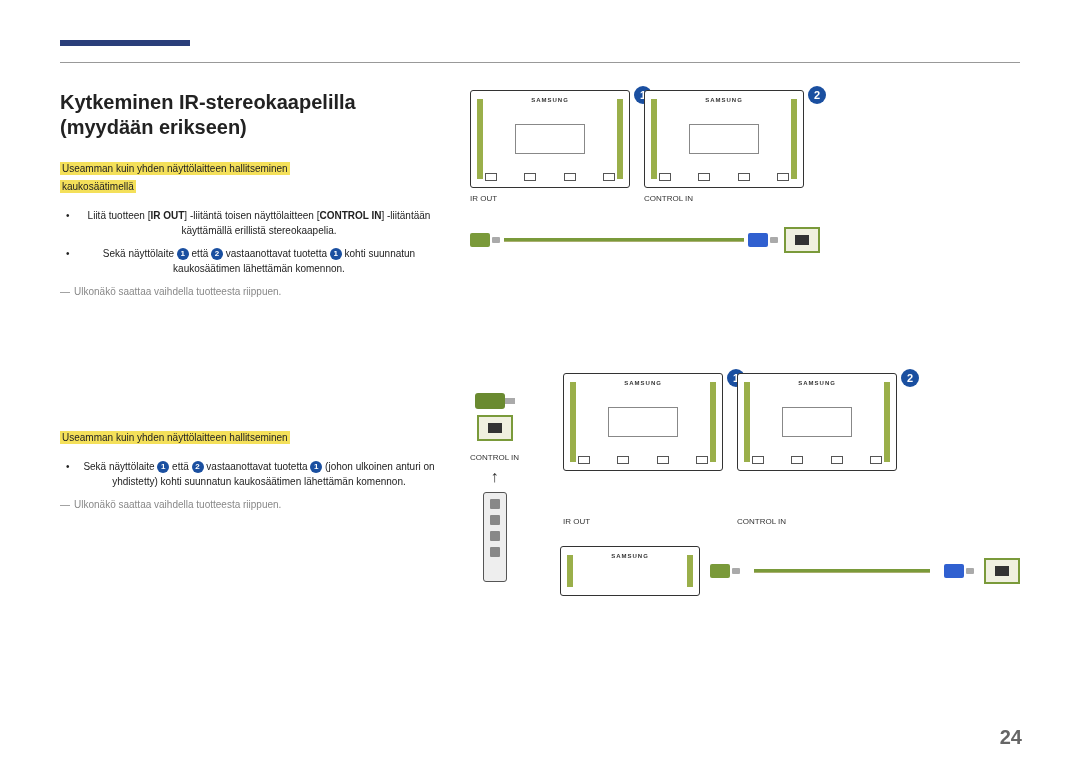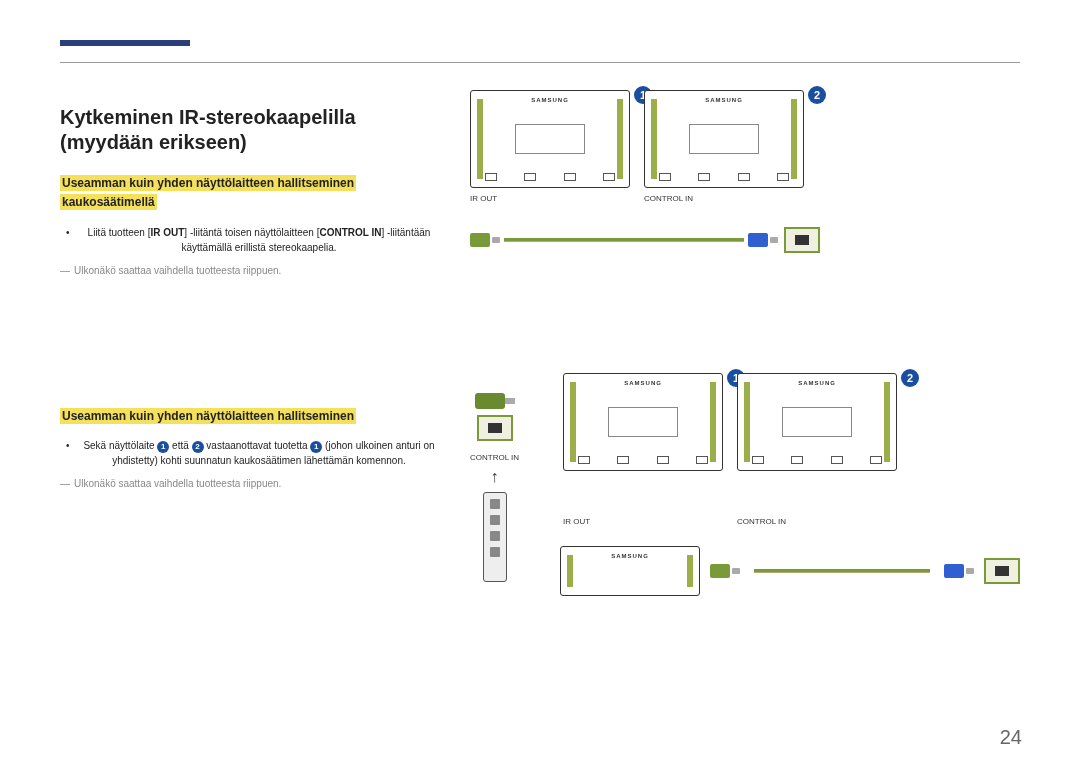--- a/index.html
+++ b/index.html
@@ -32,38 +32,37 @@
     background: #2a3e7a;
   }
   .columns {
     display: flex;
     gap: 30px;
     margin-top: 40px;
   }
   .left-col {
     width: 380px;
     flex-shrink: 0;
-    margin-top: 15px;
   }
   .right-col {
     flex: 1;
     position: relative;
   }
   .section {
     margin-bottom: 70px;
   }
   h1.main-title {
     font-size: 20px;
     font-weight: bold;
     line-height: 1.25;
     margin-bottom: 18px;
   }
   h2.sub-title {
-    font-size: 12px;
-    font-weight: bold;
+    font-size: 10px;
+    font-weight: normal;
     line-height: 1.4;
     display: inline;
   }
   .hl {
     background: #f4e05a;
     padding: 1px 2px;
   }
   .sub-wrap {
     margin-bottom: 14px;
   }
@@ -248,20 +247,21 @@
   .monitor.small {
     width: 140px;
     height: 50px;
   }
   .page-num {
     position: absolute;
     bottom: 14px;
     right: 58px;
     font-size: 20px;
     color: #666;
+    font-weight: bold;
   }
 
   
   .diag2 {
     margin-top: 0;
   }
   .diag2 .row-top {
     display: flex;
     gap: 14px;
     align-items: flex-start;
@@ -303,20 +303,23 @@
       <h1 class="main-title">Kytkeminen IR-stereokaapelilla (myydään erikseen)</h1>
 
       <div class="section">
         <div class="sub-wrap">
           <h2 class="sub-title"><span class="hl">Useamman kuin yhden näyttölaitteen hallitseminen</span></h2><br>
           <h2 class="sub-title"><span class="hl">kaukosäätimellä</span></h2>
         </div>
         <ul class="bullets">
           <li>
             <span>Liitä tuotteen [</span><span class="bold-inline">IR OUT</span><span>] -liitäntä toisen näyttölaitteen [</span><span class="bold-inline">CONTROL IN</span><span>] -liitäntään käyttämällä erillistä stereokaapelia.</span>
+          </li>
+          <li>
+            <span>Sekä näyttölaite </span><span class="circ">1</span><span> että </span><span class="circ">2</span><span> vastaanottavat tuotetta </span><span class="circ">1</span><span> kohti suunnatun kaukosäätimen lähettämän komennon.</span>
           </li>
         </ul>
         <div class="small-note">Ulkonäkö saattaa vaihdella tuotteesta riippuen.</div>
       </div>
 
       <div style="height:60px"></div>
 
       <div class="section">
         <div class="sub-wrap">
           <h2 class="sub-title"><span class="hl">Useamman kuin yhden näyttölaitteen hallitseminen</span></h2><br>

